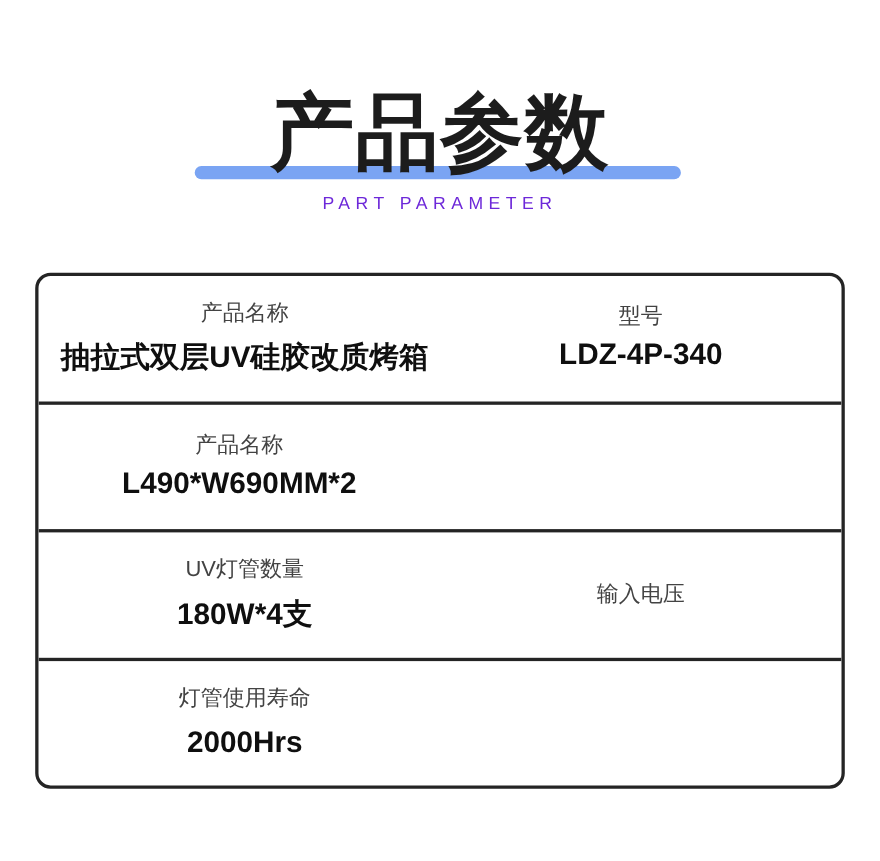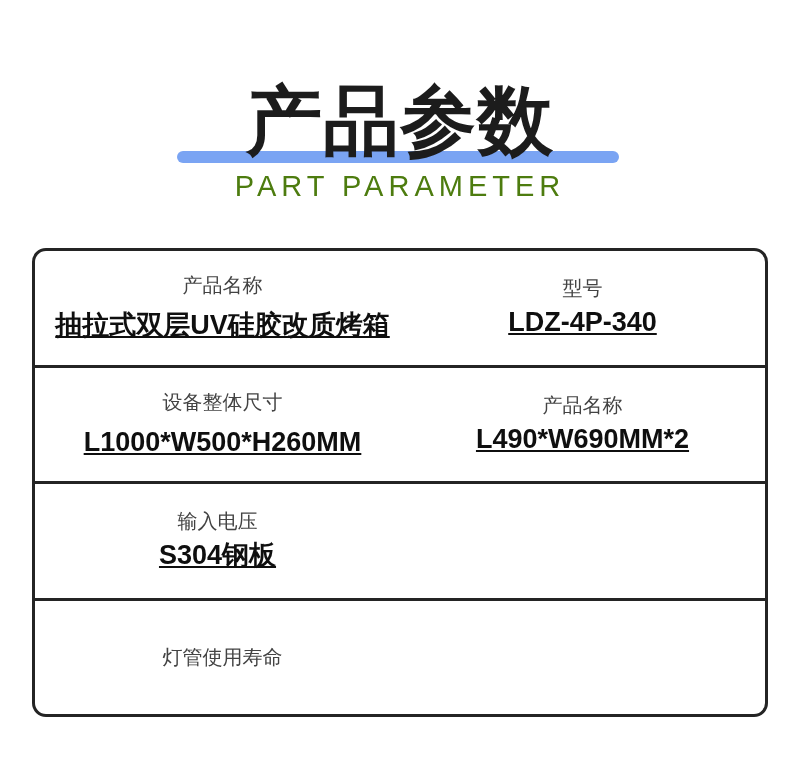--- a/index.html
+++ b/index.html
@@ -39,25 +39,25 @@
     letter-spacing: 1px;
     color: #1c1c1c;
     z-index: 1;
   }
   .page-subtitle {
     position: absolute;
     top: 173px;
     left: 0;
     width: 100%;
     text-align: center;
-    font-size: 29px;
+    font-size: 16px;
     line-height: 26px;
     font-weight: 500;
     letter-spacing: 5px;
-    color: #4d7c0f;
+    color: #6d28d9;
     z-index: 1;
   }
 
   
   .spec-table {
     position: absolute;
     left: 32px;
     top: 248px;
     width: 736px;
     height: 469px;
@@ -90,21 +90,20 @@
     font-weight: 500;
     color: #434343;
     white-space: nowrap;
   }
   .spec-value {
     font-size: 27px;
     line-height: 31px;
     font-weight: 700;
     color: #0f0f0f;
     white-space: nowrap;
-    text-decoration: underline;
   }
 </style>
 </head>
 <body>
 
 <div class="page">
 
   <div class="title-bar" style="background: rgb(122, 164, 243);"></div>
   <h1 class="page-title">产品参数</h1>
   <div class="page-subtitle">PART PARAMETER</div>
@@ -116,38 +115,38 @@
         <div class="spec-label">产品名称</div>
         <div class="spec-value">抽拉式双层UV硅胶改质烤箱</div>
       </div>
       <div class="spec-cell right">
         <div class="spec-label">型号</div>
         <div class="spec-value">LDZ-4P-340</div>
       </div>
     </div>
 
     <div class="spec-row">
-      <div class="spec-cell left">
-        <div class="spec-label">设备整体尺寸</div>
-        <div class="spec-value">L1000*W500*H260MM</div>
-      </div>
       <div class="spec-cell right">
         <div class="spec-label">产品名称</div>
         <div class="spec-value">L490*W690MM*2</div>
       </div>
     </div>
 
     <div class="spec-row">
+      <div class="spec-cell left">
+        <div class="spec-label">UV灯管数量</div>
+        <div class="spec-value">180W*4支</div>
+      </div>
       <div class="spec-cell right">
         <div class="spec-label">输入电压</div>
-        <div class="spec-value">S304钢板</div>
       </div>
     </div>
 
 
     <div class="spec-row">
       <div class="spec-cell left">
         <div class="spec-label">灯管使用寿命</div>
+        <div class="spec-value">2000Hrs</div>
       </div>
     </div>
 
   </section>
 </div>
 
 </body></html>

